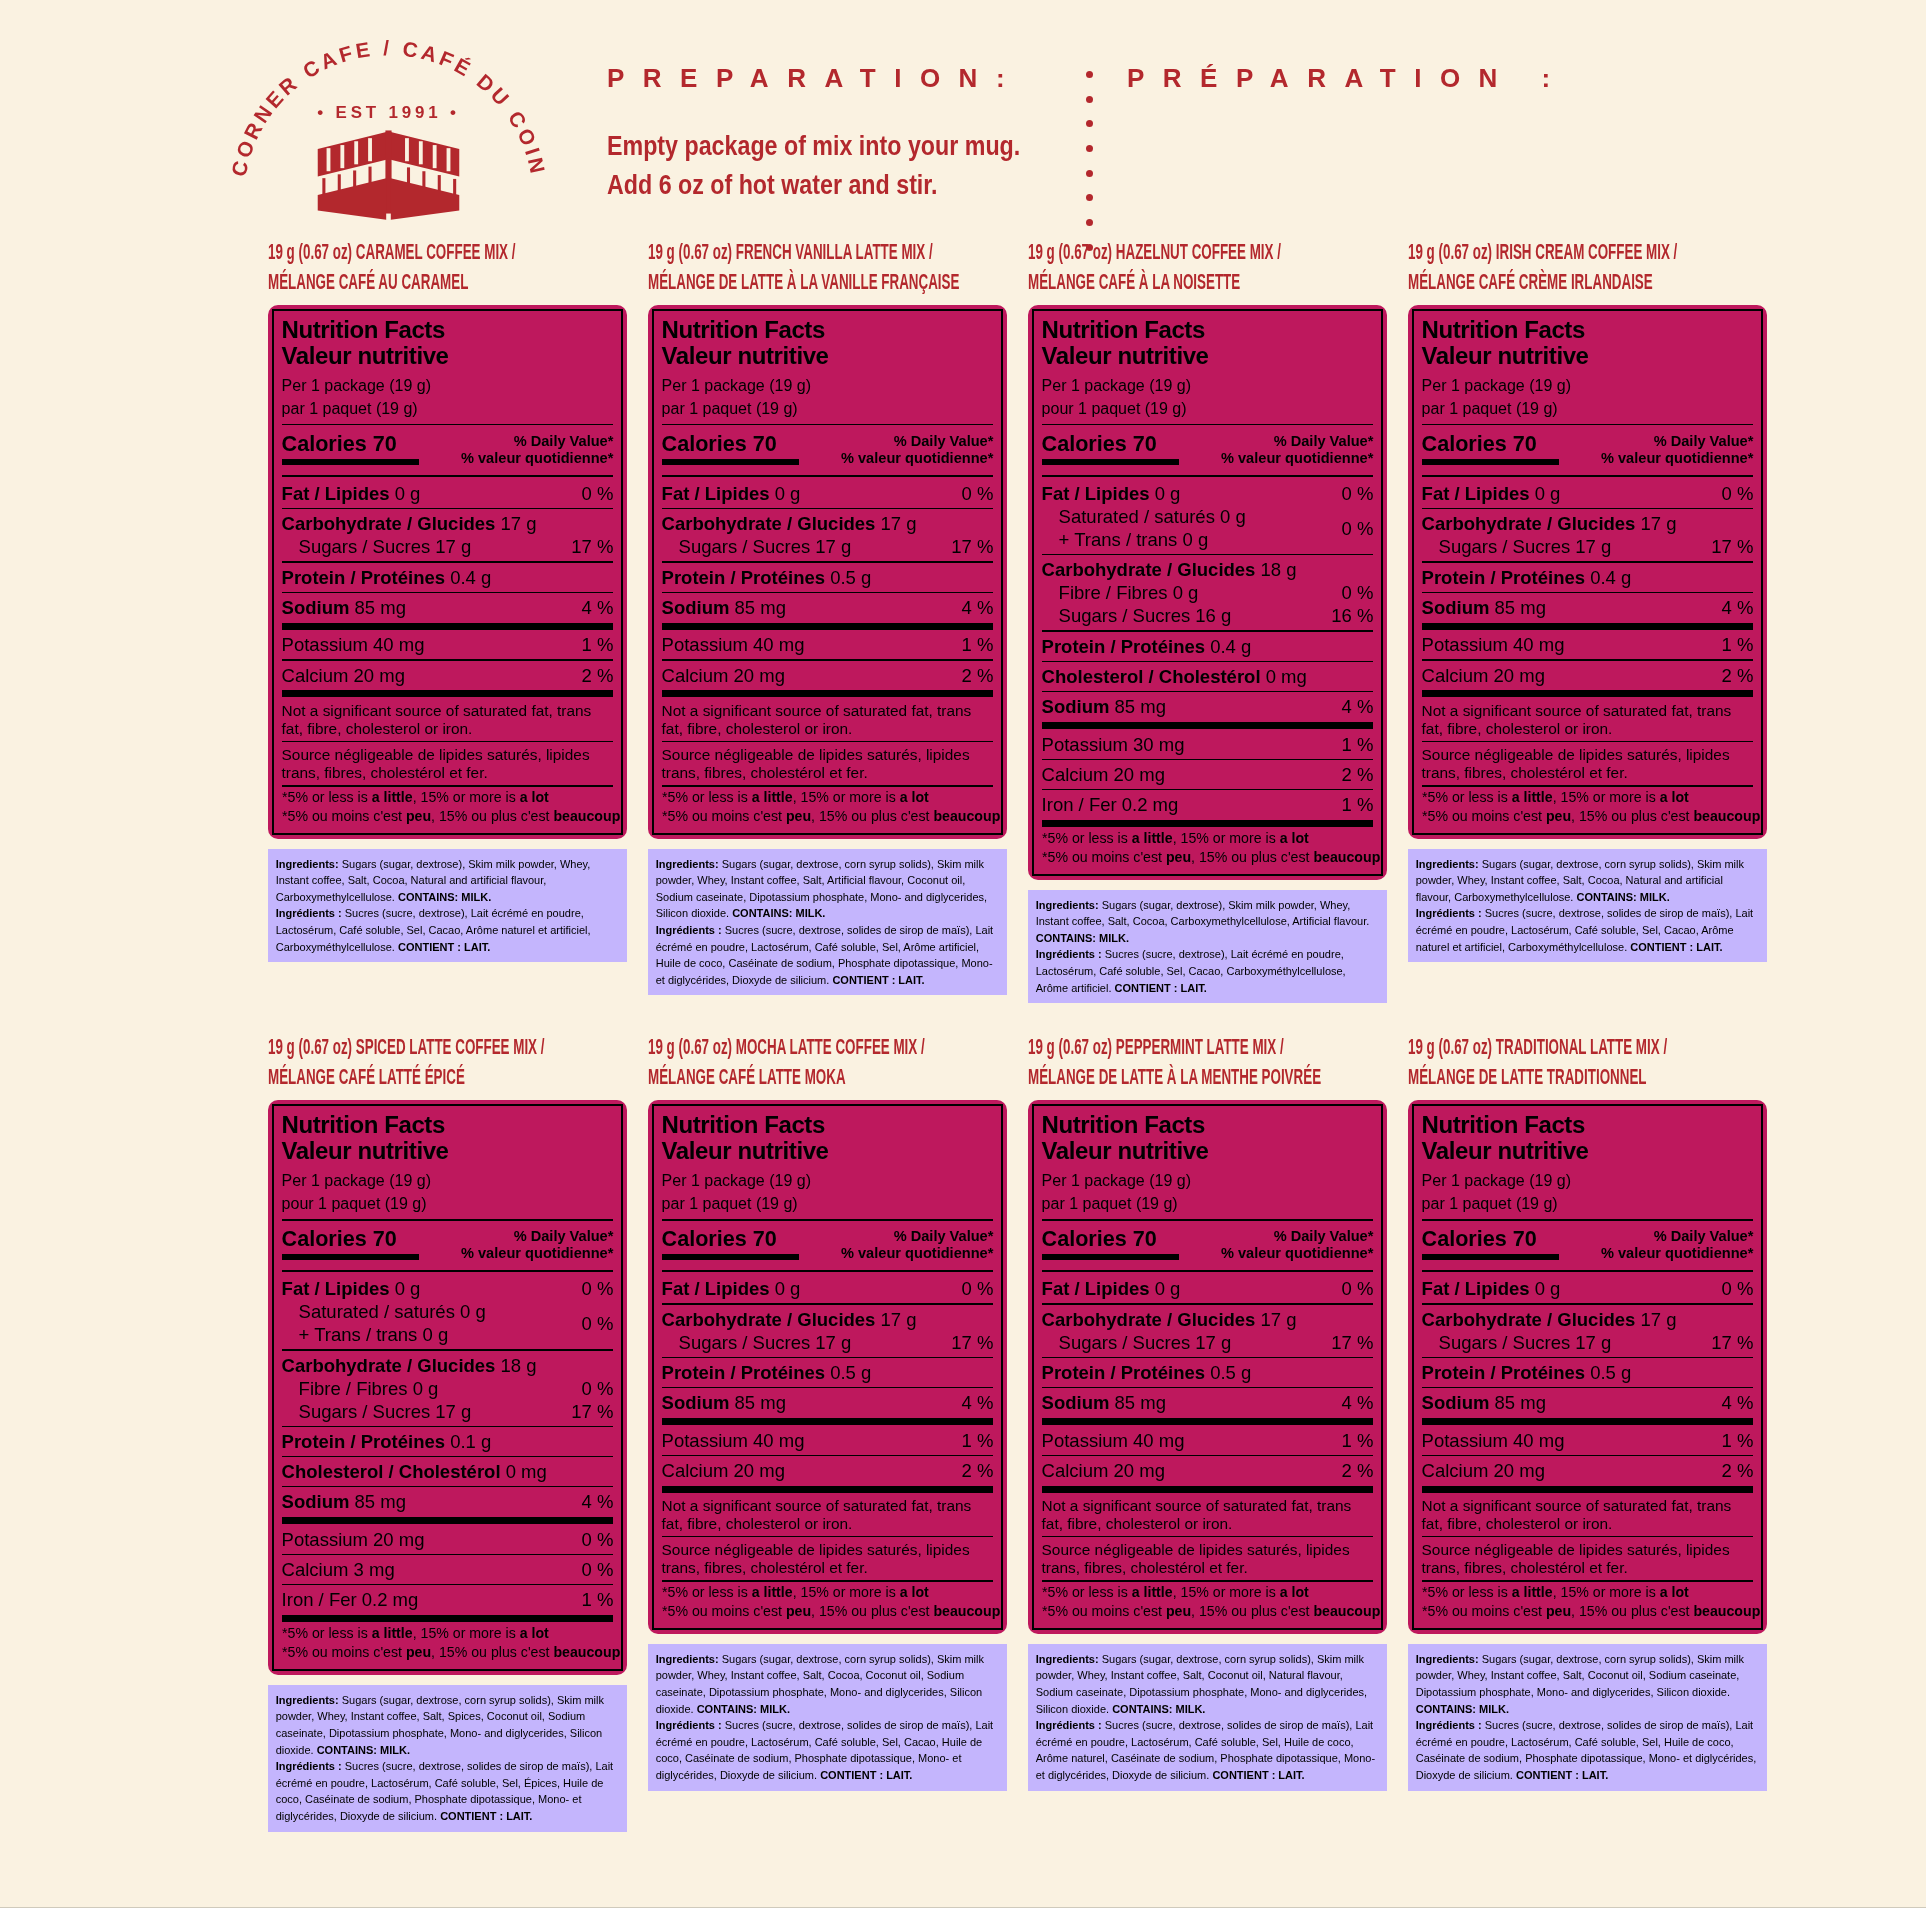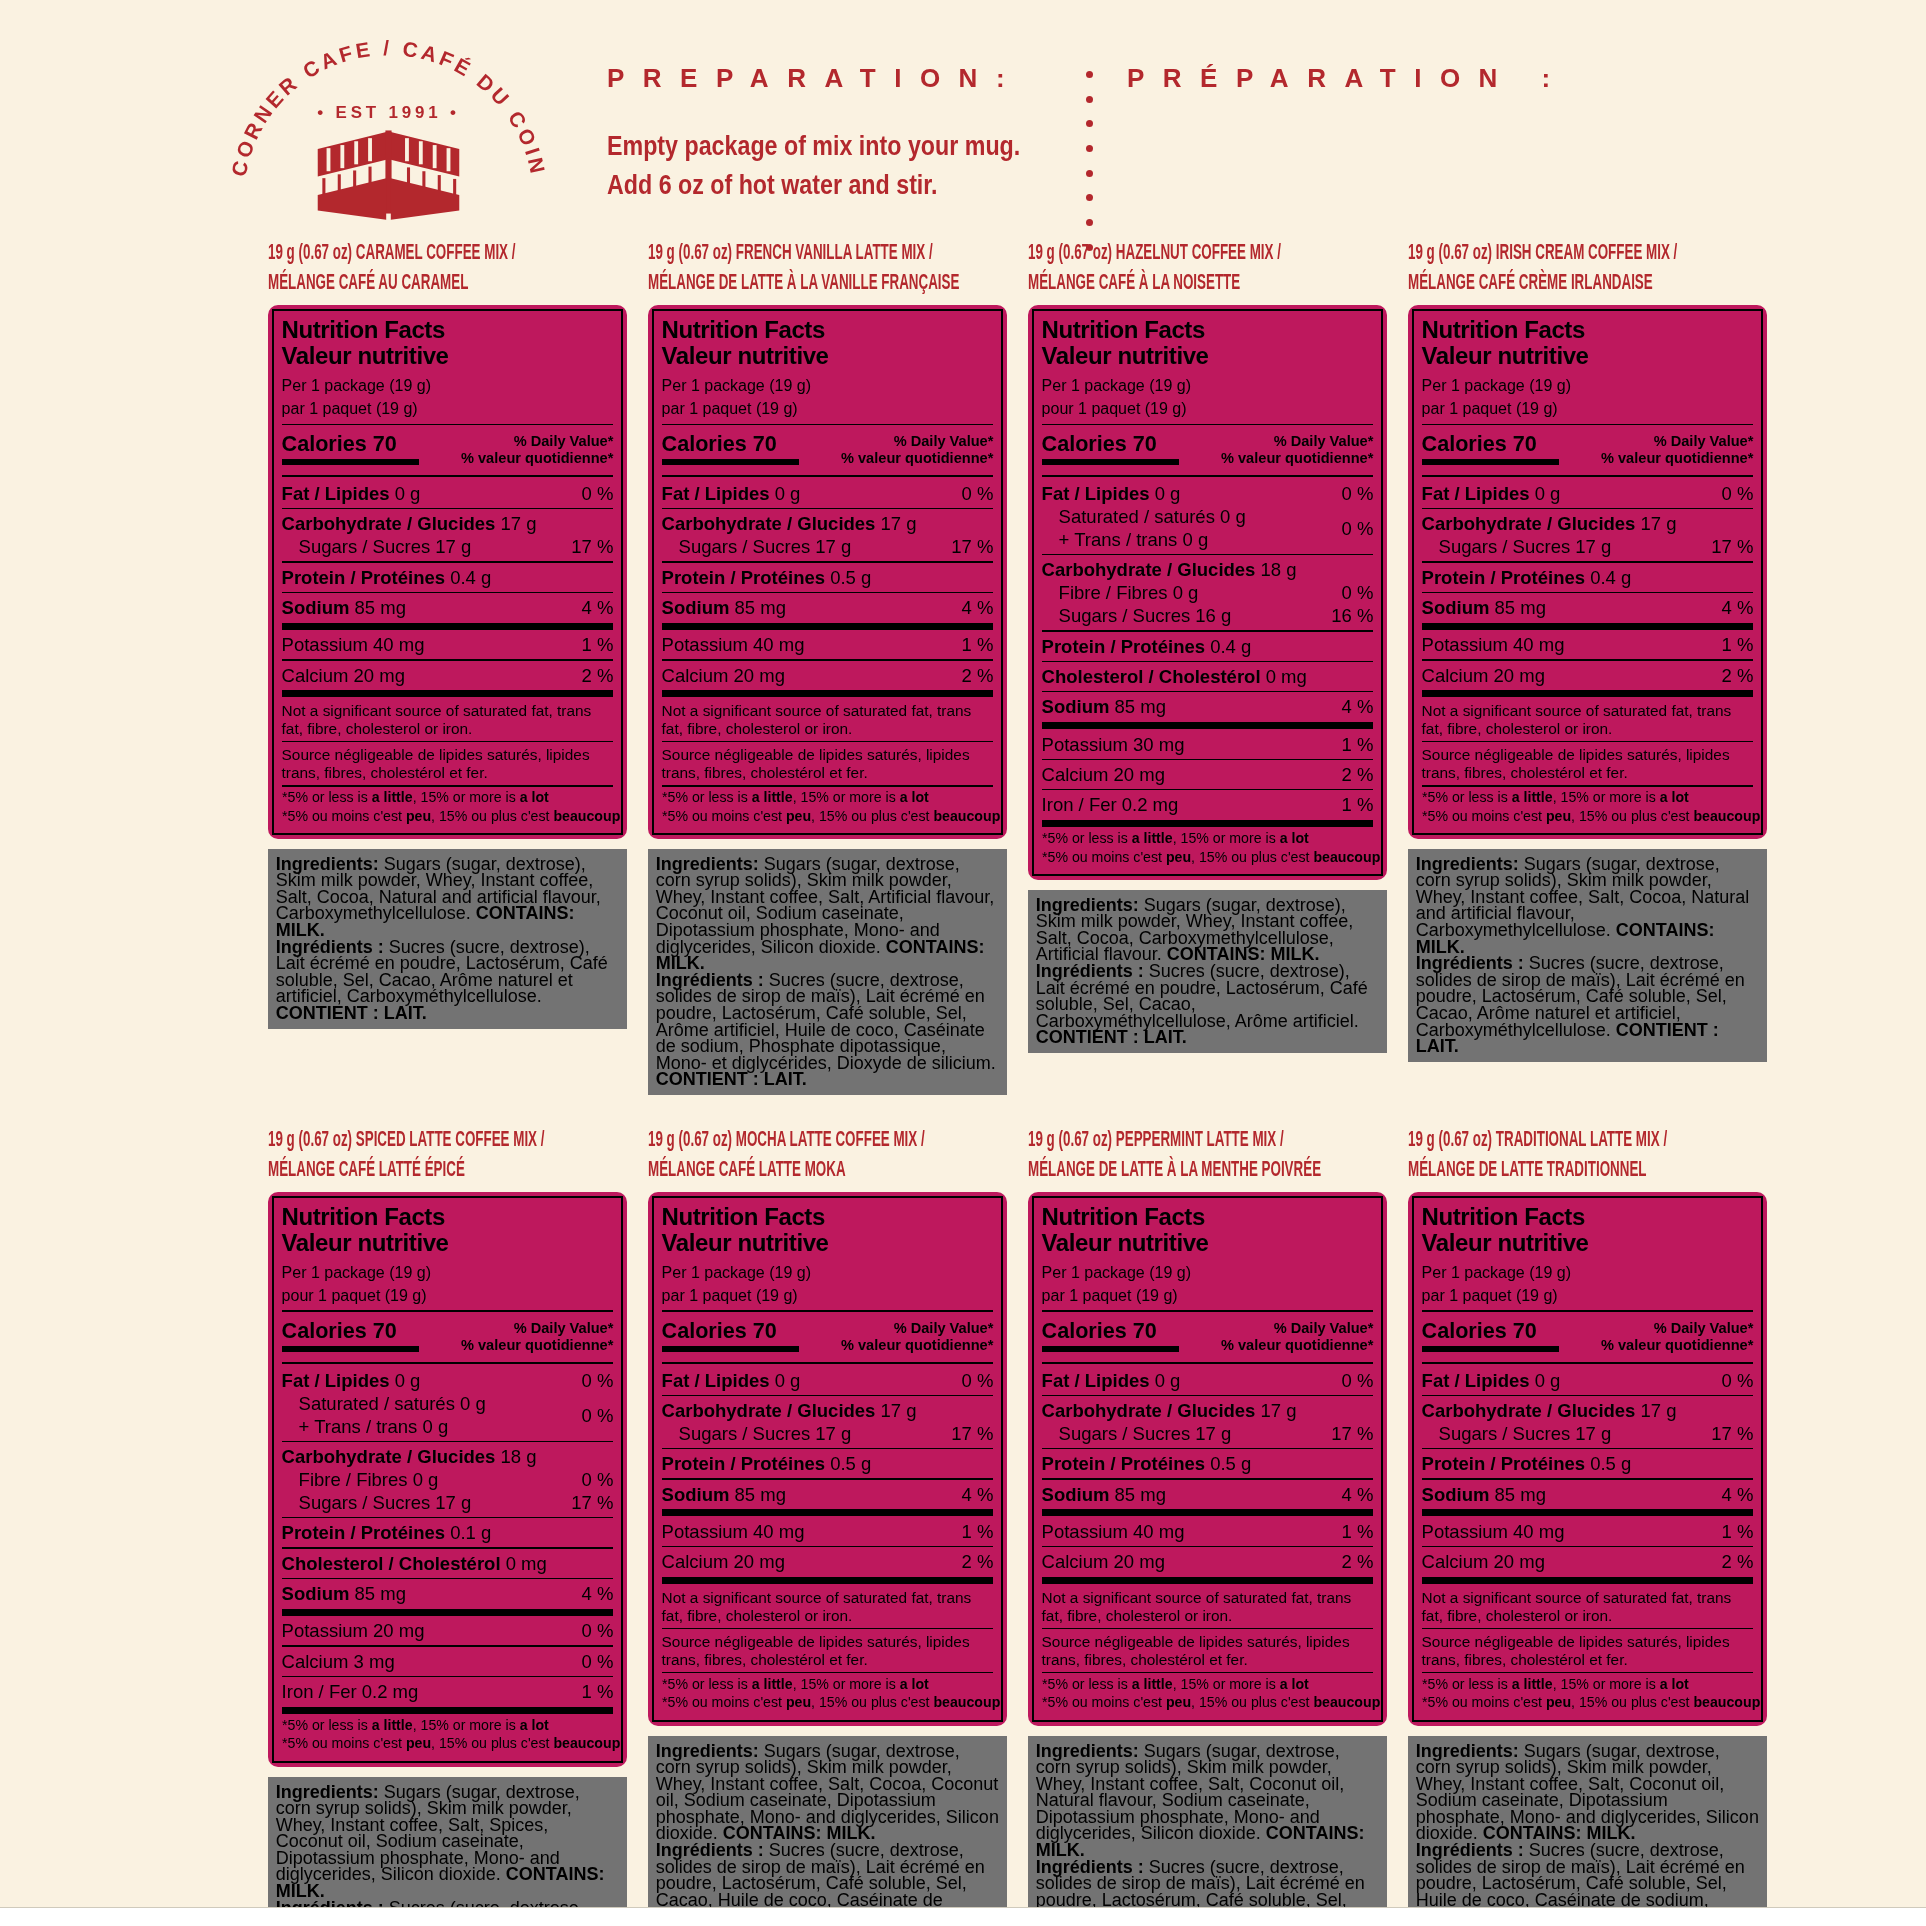--- a/index.html
+++ b/index.html
@@ -37,21 +37,21 @@
   .calbar{height:5.4px;background:#000;width:137px;margin-top:4.6px;}
   .calr{font-size:14.6px;font-weight:bold;text-align:right;line-height:17px;padding-top:1.5px;}
   .nrow{position:relative;padding:1.5px 0;}
   .nline{display:flex;justify-content:space-between;font-size:18.5px;line-height:23px;}
   .nline.ind{padding-left:17px;text-align:center;}
   .npct{margin-left:6.2px;white-space:nowrap;}
   .pctspan{position:absolute;right:0;display:flex;align-items:center;justify-content:flex-end;font-size:18.5px;}
   .note{font-size:15.4px;line-height:17.7px;padding:2.3px 0;}
   .foot{font-size:15.4px;line-height:18.5px;white-space:nowrap;transform:scaleX(.92);transform-origin:0 0;}
   
-  .ing{margin-top:10px;background:#737373;padding:7px 7.7px;font-size:18px;line-height:16.6px;}
+  .ing{margin-top:10px;background:#c4b5fd;padding:7px 7.7px;font-size:11px;line-height:16.6px;}
   .bottom-strip{position:absolute;left:0;bottom:0;width:100%;height:18.5px;background:#fff;border-top:1.5px solid #cfcabc;}
 </style>
 </head>
 <body>
 
 <div id="page">
 
   <svg id="logo" width="385" height="200" viewBox="0 0 500 260">
     <defs>
         <path id="arc" d="M 62 218 A 188 188 0 0 1 438 218" fill="none"></path>

